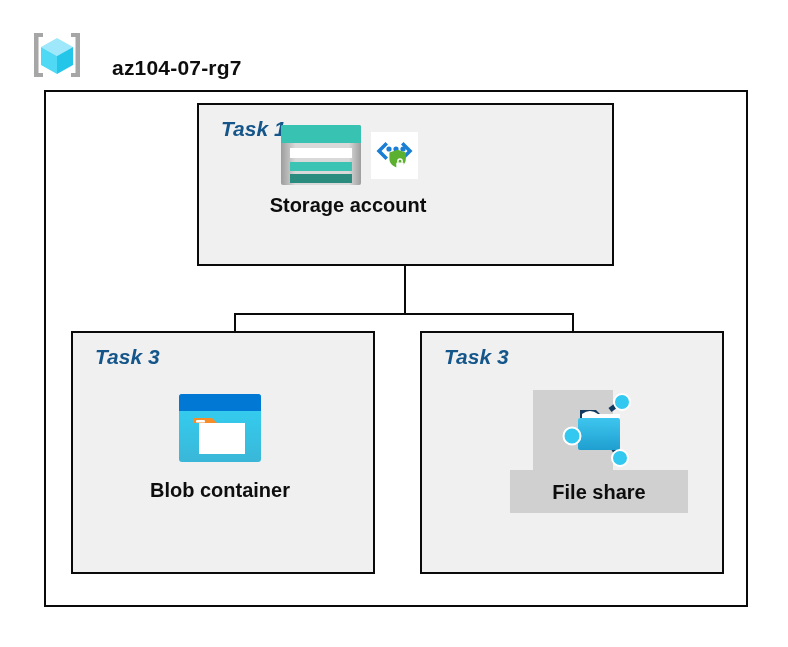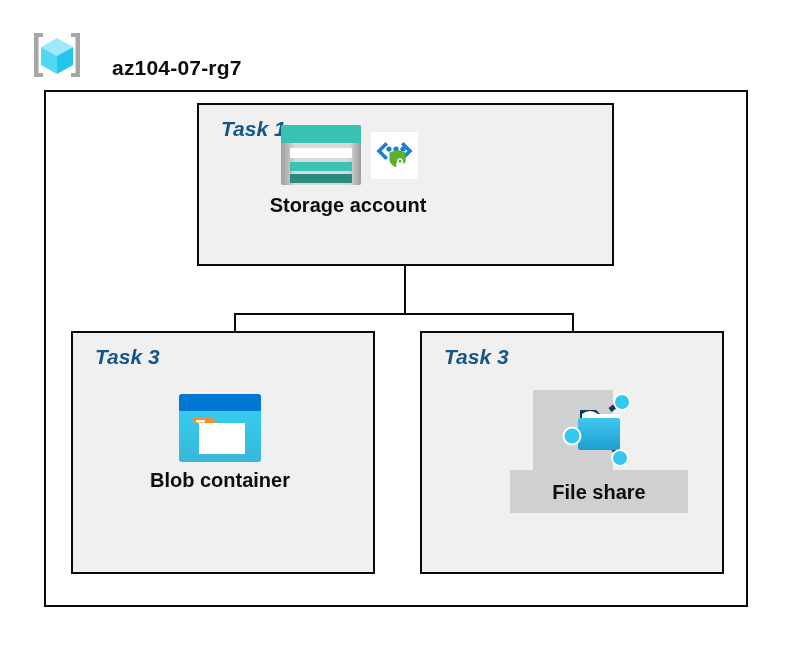--- a/index.html
+++ b/index.html
@@ -95,21 +95,21 @@
     align-items: center;
     gap: 8px;
   }
 
   
   #node-storage   { left: 253px; top: 123px; width: 190px; }
   #node-blob      { left: 120px; top: 392px; width: 200px; }
   #node-fileshare { left: 498px; top: 388px; width: 200px; }
 
   #node-storage .node-caption { margin-top: 6px; }
-  #node-blob .node-caption    { margin-top: 4px; }
+  #node-blob .node-caption    { margin-top: 14px; }
 
   
   #fs-icon-bg {
     position: absolute;
     left: 533px;
     top: 390px;
     width: 80px;
     height: 82px;
     background: #d0d0d0;
   }

